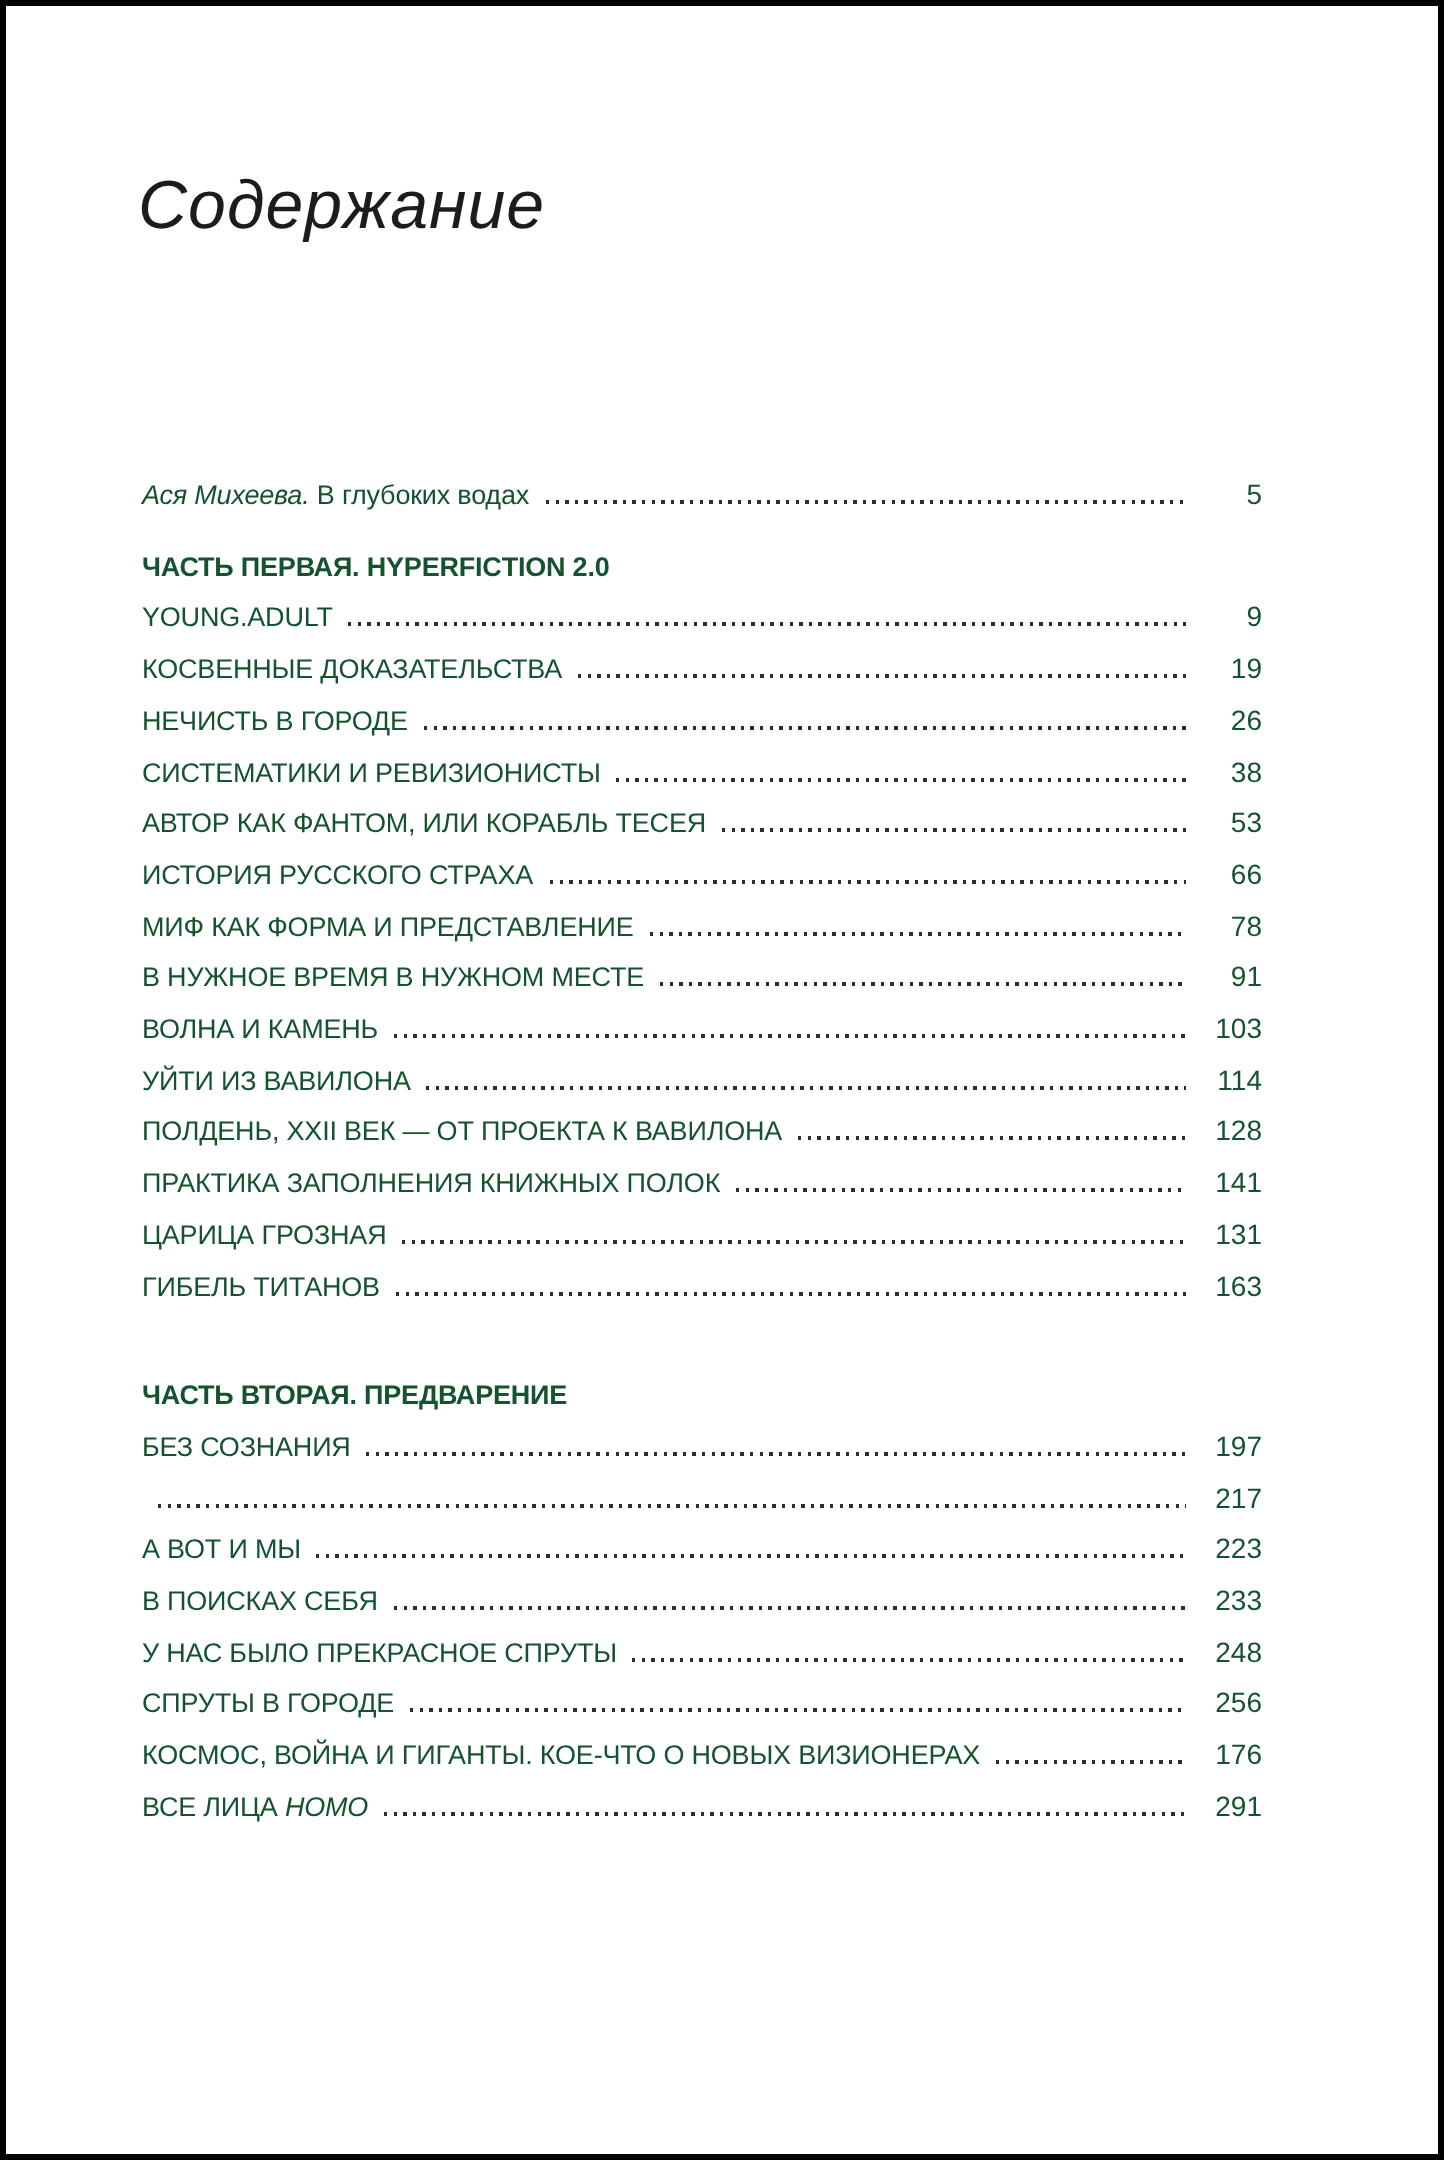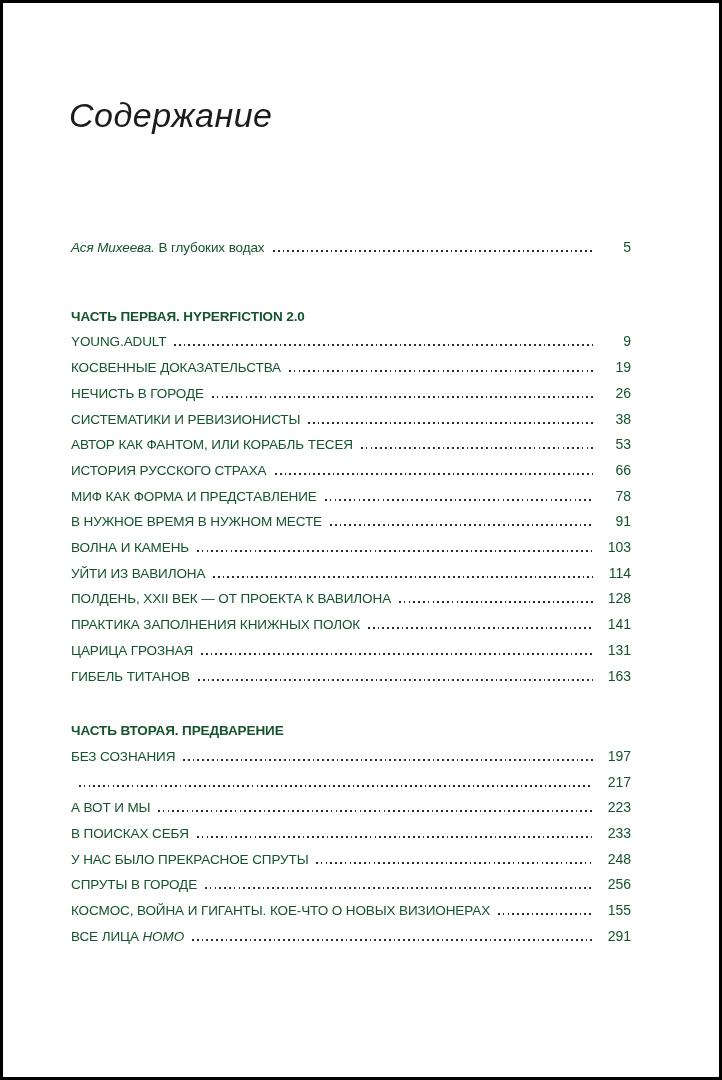--- a/index.html
+++ b/index.html
@@ -13,21 +13,21 @@
     width: 722px;
     height: 1080px;
     box-sizing: border-box;
     background: #ffffff;
     border: 3px solid #000000;
     overflow: hidden;
   }
   .title {
     position: absolute;
     left: 66px;
-    top: 88px;
+    top: 76px;
     margin: 0;
     font-size: 34px;
     font-weight: 400;
     font-style: italic;
     letter-spacing: 0.5px;
     color: #1c1c1c;
     line-height: 48px;
   }
   .contents {
     position: absolute;
@@ -58,21 +58,21 @@
     text-align: right;
     font-size: 14px;
     letter-spacing: 0;
   }
   .section-heading {
     font-weight: 700;
     font-size: 13.5px;
     letter-spacing: -0.1px;
     line-height: 25.7px;
   }
-  .section-1 .section-heading { margin-top: 43px; }
+  .section-1 .section-heading { margin-top: 10px; }
   .section-2 .section-heading { margin-top: 29px; }
 </style>
 </head>
 <body>
 
 <div class="page">
 
   <h1 class="title">Содержание</h1>
 
   <div class="contents">
@@ -207,21 +207,21 @@
 
   <div class="row">
     <span class="ip"></span><span class="lb">СПРУТЫ В ГОРОДЕ</span><span class="is"></span>
     <span class="leader"></span>
     <span class="pg">256</span>
   </div>
 
   <div class="row">
     <span class="ip"></span><span class="lb">КОСМОС, ВОЙНА И ГИГАНТЫ. КОЕ-ЧТО О НОВЫХ ВИЗИОНЕРАХ</span><span class="is"></span>
     <span class="leader"></span>
-    <span class="pg">155</span>
+    <span class="pg">176</span>
   </div>
 
   <div class="row">
     <span class="ip"></span><span class="lb">ВСЕ ЛИЦА </span><span class="is">HOMO</span>
     <span class="leader"></span>
     <span class="pg">291</span>
   </div>
 </div>
 
   </div>

